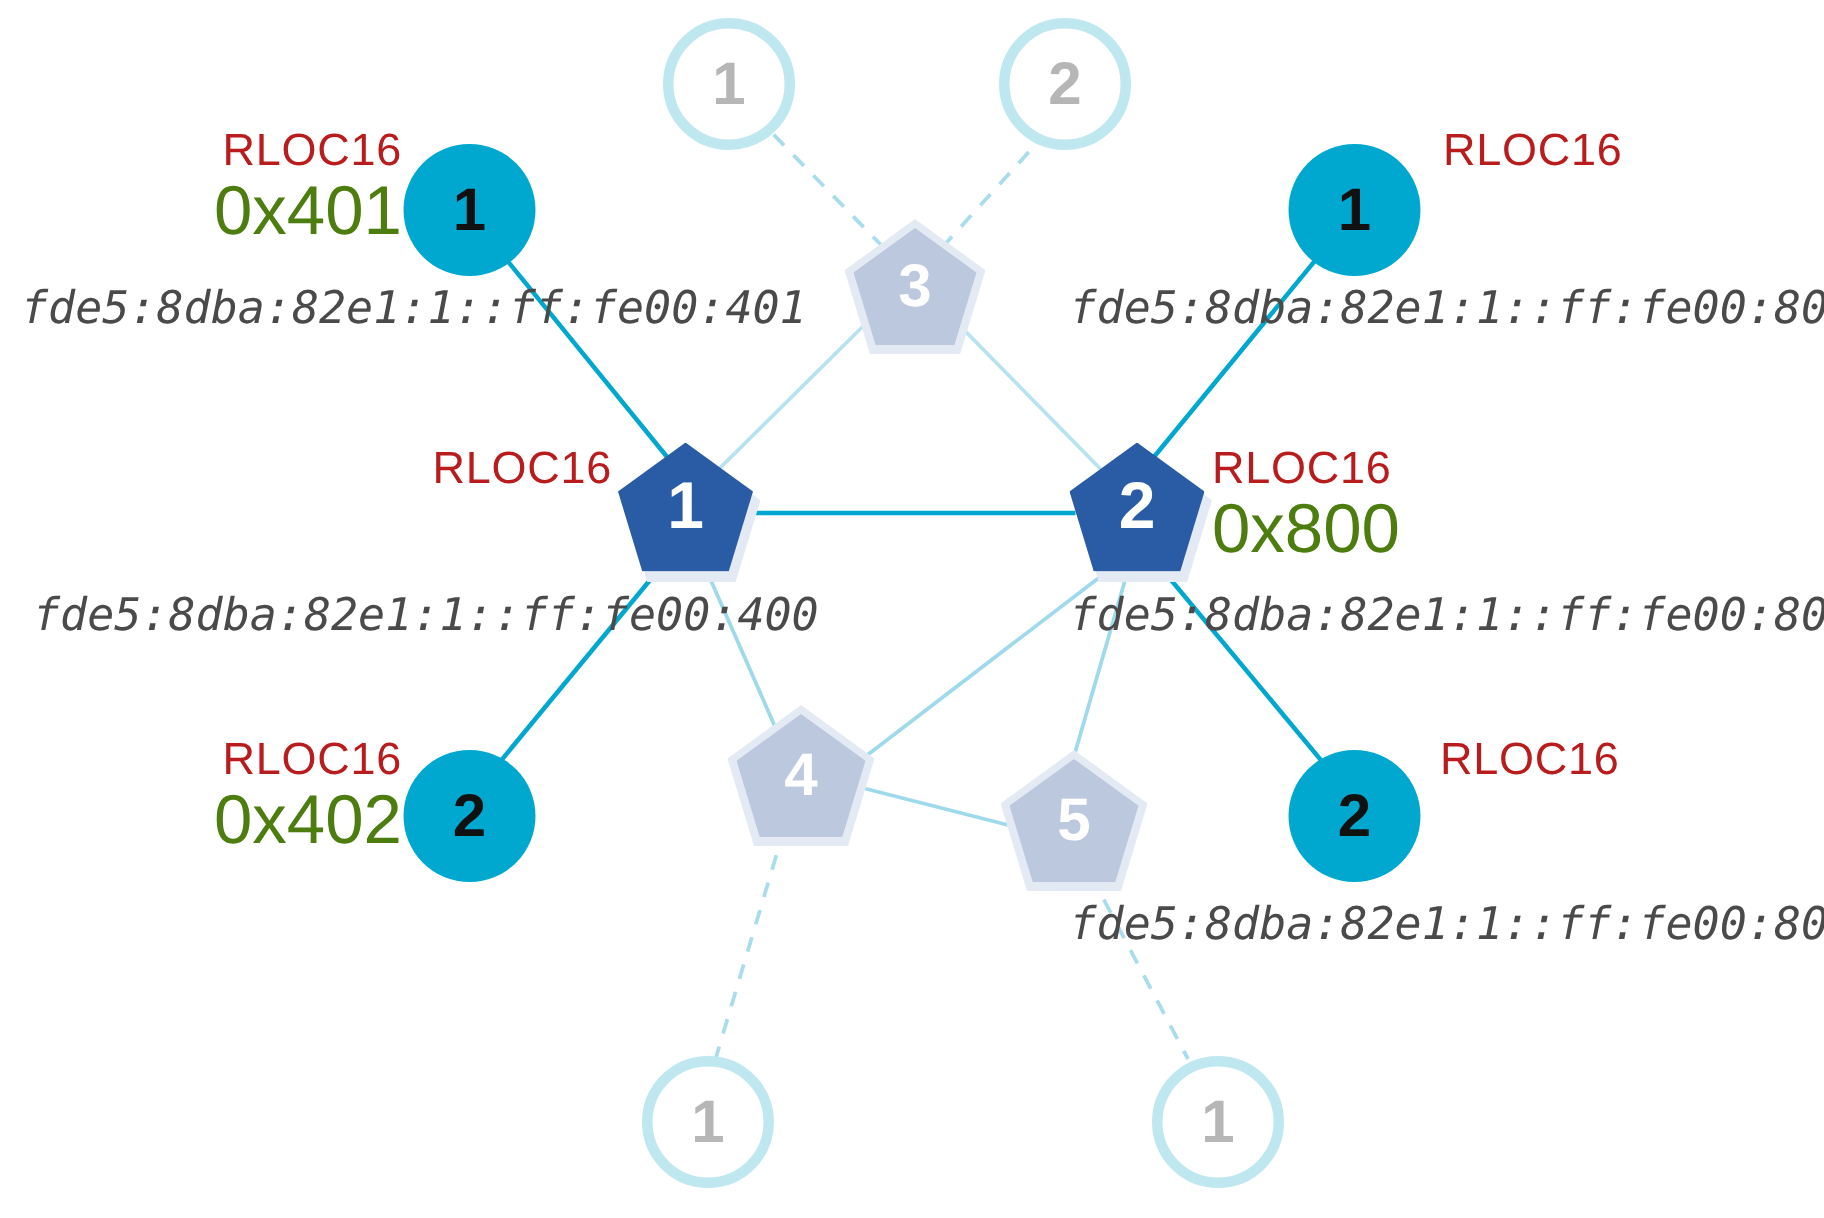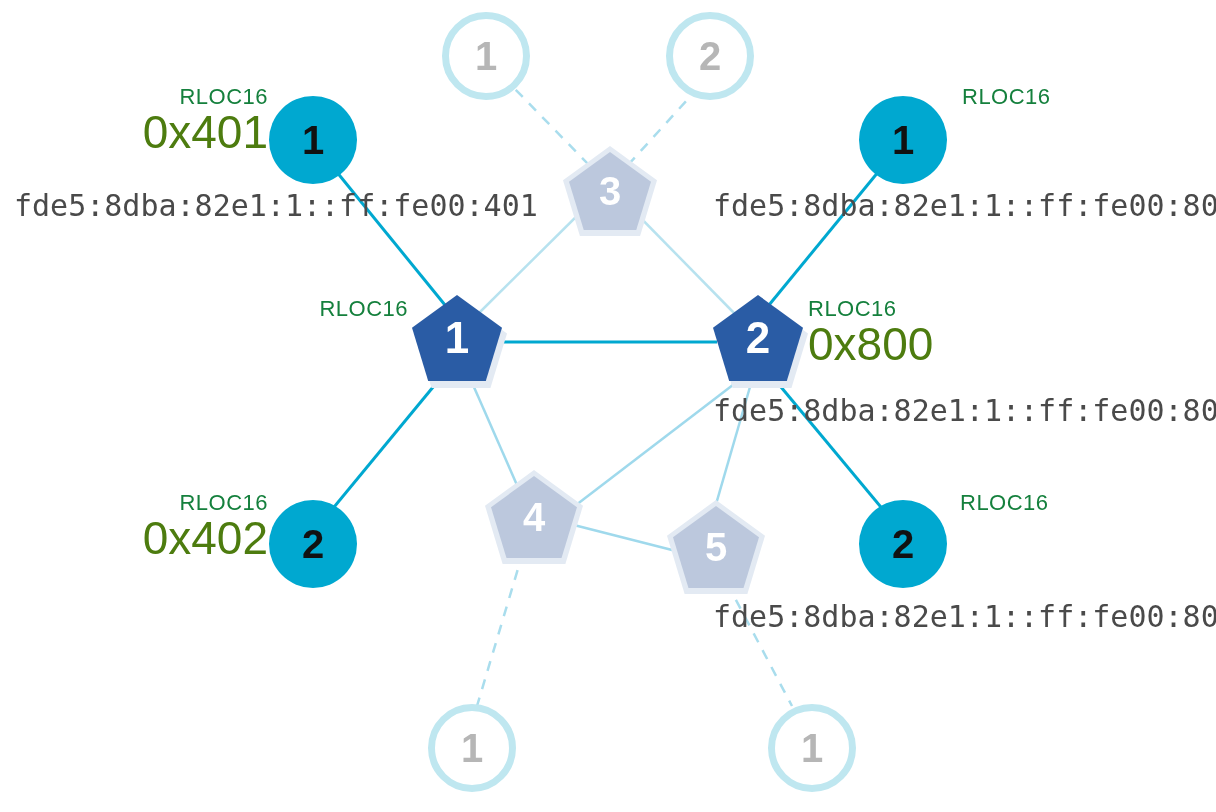--- a/index.html
+++ b/index.html
@@ -102,38 +102,39 @@
     z-index: 0;
   }
 
   
   .lbl-group {
     position: absolute;
     white-space: nowrap;
   }
   .lbl-rloc-title {
     font-family: "Liberation Sans", sans-serif;
-    font-size: 22px;
-    color: #15803d;
+    font-size: 30px;
+    color: #b91c1c;
     letter-spacing: 0.5px;
     line-height: 1;
   }
   .lbl-rloc-value {
     font-family: Liberation Sans, sans-serif;
     font-size: 46px;
     color: #4d7c0f;
     line-height: 1.05;
   }
   .lbl-addr {
     position: absolute;
     font-family: "DejaVu Sans Mono", monospace;
     font-size: 30px;
     color: #4a4a4a;
     white-space: nowrap;
     line-height: 1;
+    font-style: italic;
   }
   .align-right { text-align: right; }
   .align-left  { text-align: left; }
 </style>
 </head>
 <body>
 
 <div id="canvas">
 
   <svg id="links" viewBox="0 0 1216 812" xmlns="http://www.w3.org/2000/svg">
@@ -222,20 +223,21 @@
     <div class="lbl-addr align-left" style="left:14px; top:191px;">fde5:8dba:82e1:1::ff:fe00:401</div>
 
     <div class="lbl-group align-left" style="left:962px; top:86px; width:250px;">
       <div class="lbl-rloc-title">RLOC16</div>
     </div>
     <div class="lbl-addr align-left" style="left:713px; top:191px;">fde5:8dba:82e1:1::ff:fe00:801</div>
 
     <div class="lbl-group align-right" style="left:150px; top:298px; width:258px;">
       <div class="lbl-rloc-title">RLOC16</div>
     </div>
+    <div class="lbl-addr align-left" style="left:22px; top:396px;">fde5:8dba:82e1:1::ff:fe00:400</div>
 
     <div class="lbl-group align-left" style="left:808px; top:298px; width:260px;">
       <div class="lbl-rloc-title">RLOC16</div>
       <div class="lbl-rloc-value">0x800</div>
     </div>
     <div class="lbl-addr align-left" style="left:713px; top:396px;">fde5:8dba:82e1:1::ff:fe00:800</div>
 
     <div class="lbl-group align-right" style="left:10px; top:492px; width:258px;">
       <div class="lbl-rloc-title">RLOC16</div>
       <div class="lbl-rloc-value">0x402</div>

